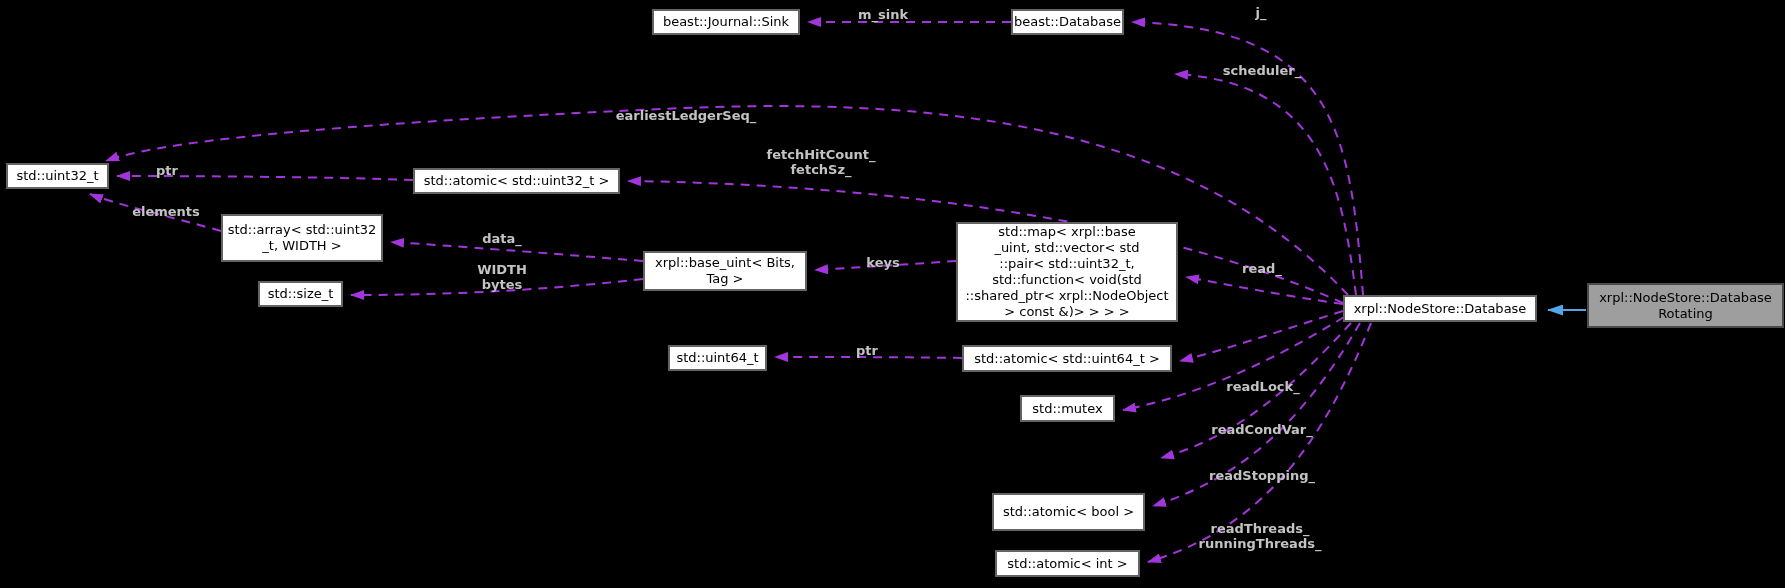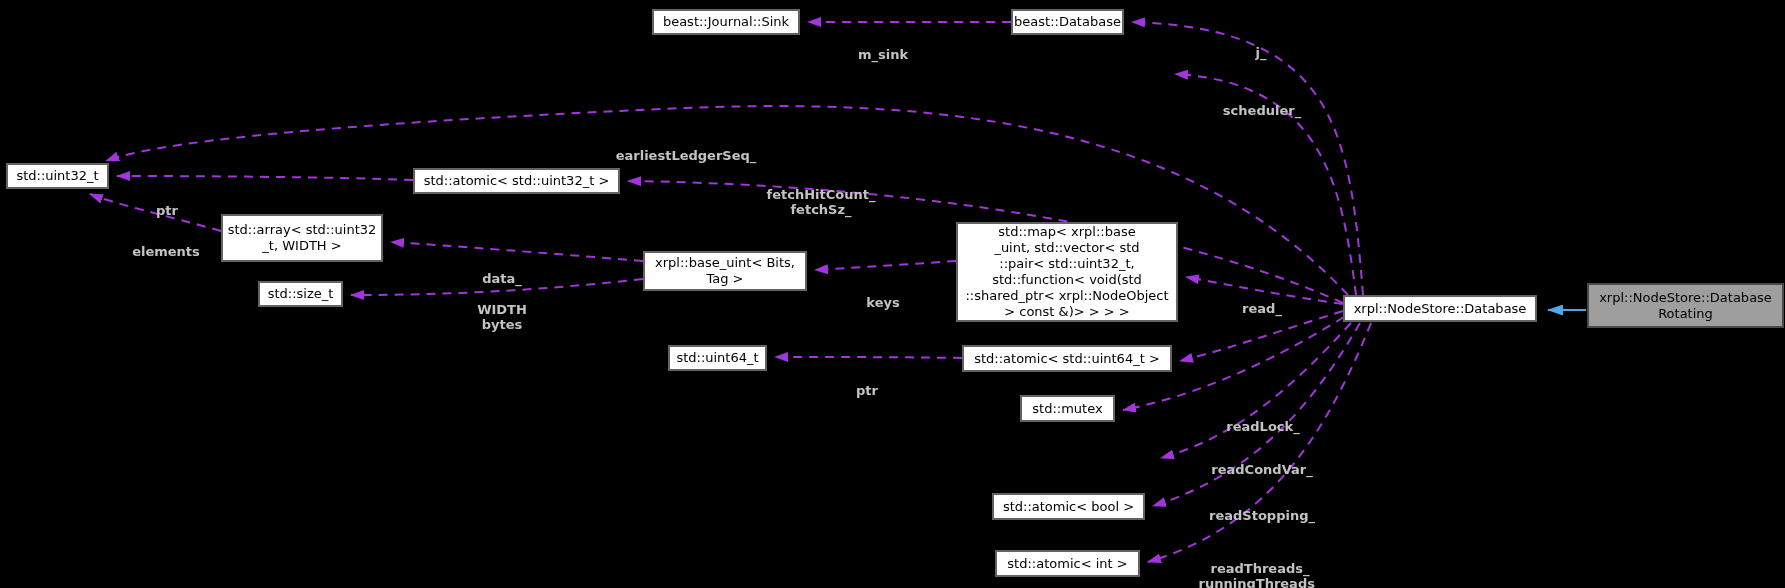--- a/index.html
+++ b/index.html
@@ -34,21 +34,21 @@
   }
   .node.selected {
     background: var(--selected-fill, #9e9e9e);
     border-color: var(--selected-border, #4a4a4a);
     cursor:default;
   }
   .elabel {
     position:absolute; transform:translateX(-50%);
     color: var(--label-color, #c3c3c3);
     font-size:13px; line-height:15px; font-weight:bold;
-    text-align:center; white-space:pre-line;margin-top:40px;
+    text-align:center; white-space:pre-line;
   }
 </style>
 </head>
 <body>
 
 <div class="canvas">
 
   <svg class="edges" width="1785" height="588">
     <defs>
       <marker id="arrow-purple" viewBox="0 0 14 10" refX="13" refY="5" markerWidth="14" markerHeight="10" markerUnits="userSpaceOnUse" orient="auto">
@@ -110,19 +110,19 @@
 Tag &gt;</div>
   <div class="node" style="left:956px;  top:222px; width:222px; height:100px">std::map&lt; xrpl::base
 _uint, std::vector&lt; std
 ::pair&lt; std::uint32_t,
 std::function&lt; void(std
 ::shared_ptr&lt; xrpl::NodeObject
 &gt; const &amp;)&gt; &gt; &gt; &gt;</div>
   <div class="node" style="left:668px;  top:345px; width:99px;  height:26px">std::uint64_t</div>
   <div class="node" style="left:962px;  top:345px; width:210px; height:27px">std::atomic&lt; std::uint64_t &gt;</div>
   <div class="node" style="left:1020px; top:395px; width:95px;  height:27px">std::mutex</div>
-  <div class="node" style="left:992px;  top:493px; width:153px; height:27px">std::atomic&lt; bool &gt;</div>
+  <div class="node" style="left:992px;  top:493px; width:153px; height:38px">std::atomic&lt; bool &gt;</div>
   <div class="node" style="left:995px;  top:550px; width:145px; height:27px">std::atomic&lt; int &gt;</div>
   <div class="node" style="left:1343px; top:295px; width:194px; height:27px">xrpl::NodeStore::Database</div>
   <div class="node selected" style="left:1587px; top:283px; width:197px; height:45px">xrpl::NodeStore::Database
 Rotating</div>
 
 </div>
 
 </body></html>

